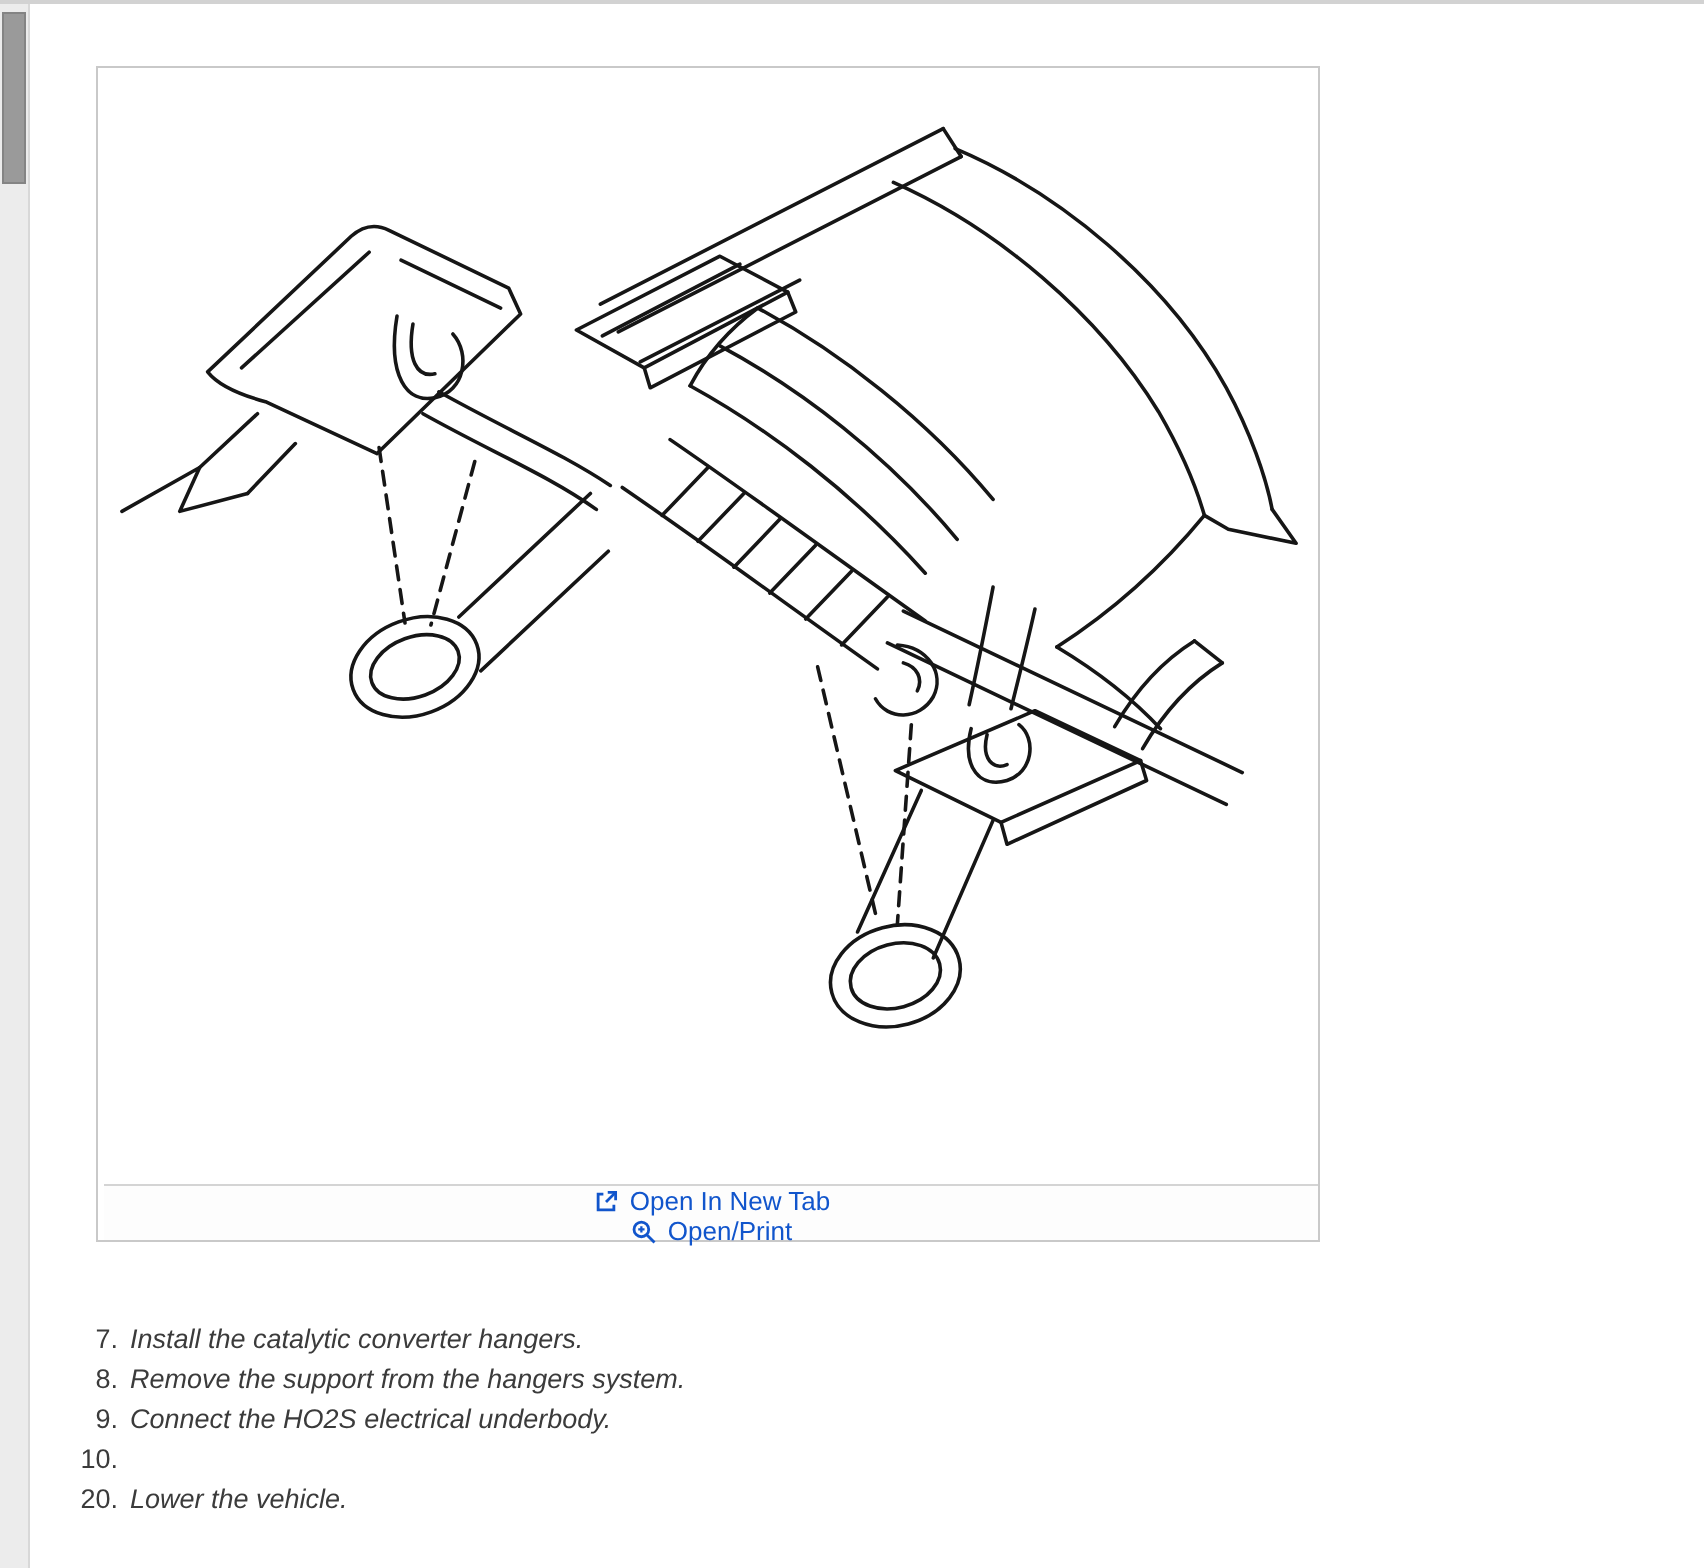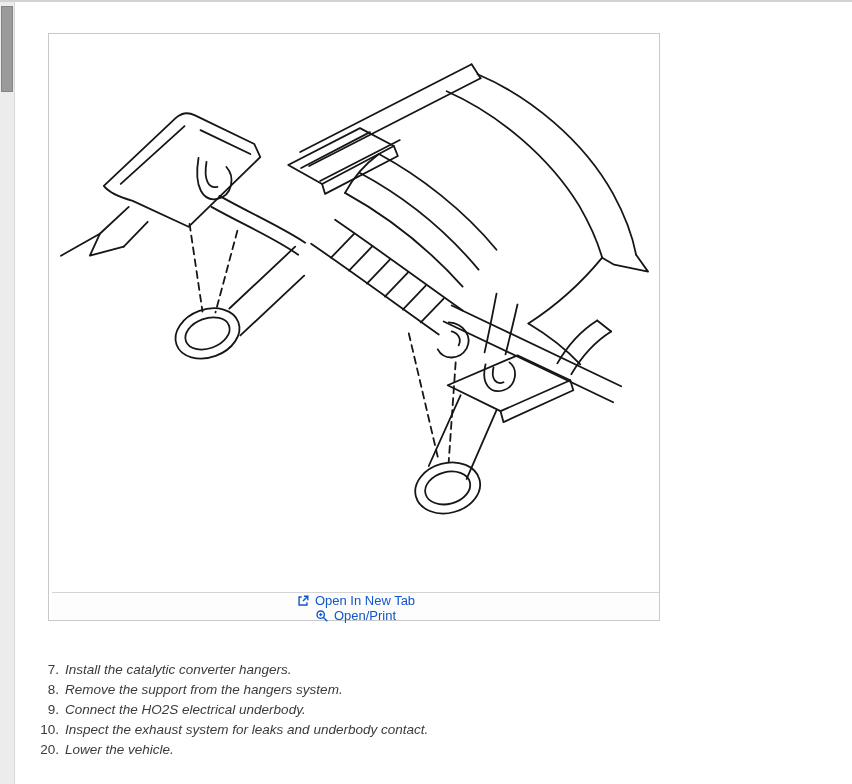--- a/index.html
+++ b/index.html
@@ -156,19 +156,18 @@
   <li class="step">
     <span class="num">8.</span>
     <span class="txt">Remove the support from the hangers system.</span>
   </li>
   <li class="step">
     <span class="num">9.</span>
     <span class="txt">Connect the HO2S electrical underbody.</span>
   </li>
   <li class="step">
     <span class="num">10.</span>
-    <span class="txt">Inspect the exhaust system for leaks and underbody contact.</span>
   </li>
   <li class="step">
     <span class="num">20.</span>
     <span class="txt">Lower the vehicle.</span>
   </li>
 </ol>
 
 </body></html>

